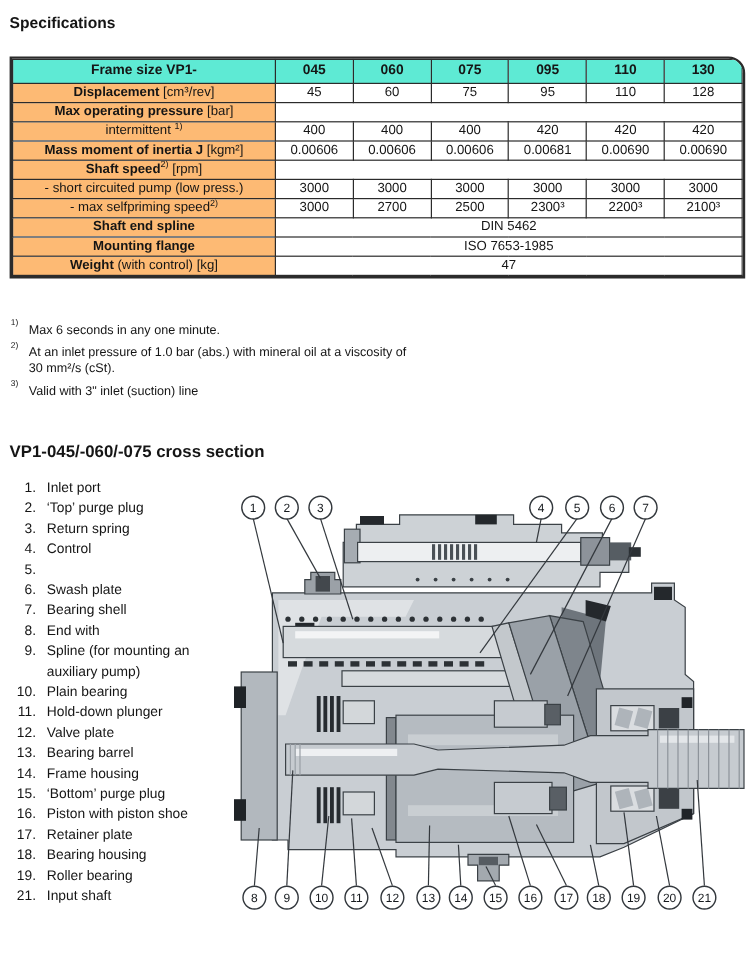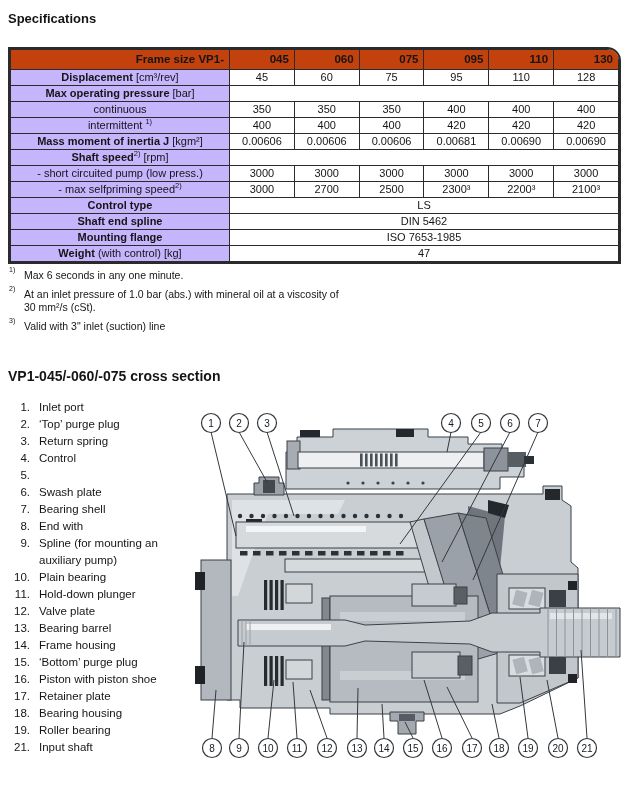--- a/index.html
+++ b/index.html
@@ -14,22 +14,22 @@
   .tbl-wrap{
     position:absolute;left:8px;top:47px;width:609px;
     border:2px solid #2b2b2b;border-top-right-radius:14px;overflow:hidden;background:#fff;
   }
   table.spec{border-collapse:collapse;width:100%;font-size:11px;table-layout:fixed;}
   table.spec td{
     border:1px solid #2b2b2b;height:15px;line-height:13px;padding:0 5px;
     text-align:center;vertical-align:middle;white-space:nowrap;overflow:hidden;
   }
   table.spec col.c-lab{width:219px;}
-  td.lab{background:#c4b5fd;text-align:right;padding-right:7px;}
-  tr.hdr td{background:#c2410c;font-weight:bold;font-size:11.5px;height:19px;text-align:right;}
+  td.lab{background:#fdba74;text-align:right;padding-right:7px;}
+  tr.hdr td{background:#5eead4;font-weight:bold;font-size:11.5px;height:19px;}
   td.secempty{background:#fff;}
   td.mrg{background:#fff;}
   table.spec b{font-weight:bold;}
   sup.s{font-size:7.5px;vertical-align:super;line-height:0;}
 
   
   .fnotes{position:absolute;left:9px;top:269px;width:336px;font-size:10.5px;line-height:13px;}
   .fn{display:grid;grid-template-columns:15px 1fr;margin-bottom:6px;}
   .fn sup.s{font-size:7px;padding-top:1px;}
 
@@ -75,29 +75,20 @@
     <td>75</td>
     <td>95</td>
     <td>110</td>
     <td>128</td>
   </tr>
   <tr>
     <td class="lab"><b>Max operating pressure</b><span> [bar]</span></td>
     <td class="secempty" colspan="6"></td>
   </tr>
   <tr>
-    <td class="lab"><span>continuous</span></td>
-    <td>350</td>
-    <td>350</td>
-    <td>350</td>
-    <td>400</td>
-    <td>400</td>
-    <td>400</td>
-  </tr>
-  <tr>
     <td class="lab"><span>intermittent </span><sup class="s">1)</sup></td>
     <td>400</td>
     <td>400</td>
     <td>400</td>
     <td>420</td>
     <td>420</td>
     <td>420</td>
   </tr>
   <tr>
     <td class="lab"><b>Mass moment of inertia J</b><span> [kgm²]</span></td>
@@ -122,24 +113,20 @@
     <td>3000</td>
   </tr>
   <tr>
     <td class="lab"><span>- max selfpriming speed</span><sup class="s">2)</sup></td>
     <td>3000</td>
     <td>2700</td>
     <td>2500</td>
     <td>2300³</td>
     <td>2200³</td>
     <td>2100³</td>
-  </tr>
-  <tr>
-    <td class="lab"><b>Control type</b></td>
-    <td class="mrg" colspan="6">LS</td>
   </tr>
   <tr>
     <td class="lab"><b>Shaft end spline</b></td>
     <td class="mrg" colspan="6">DIN 5462</td>
   </tr>
   <tr>
     <td class="lab"><b>Mounting flange</b></td>
     <td class="mrg" colspan="6">ISO 7653-1985</td>
   </tr>
   <tr>

